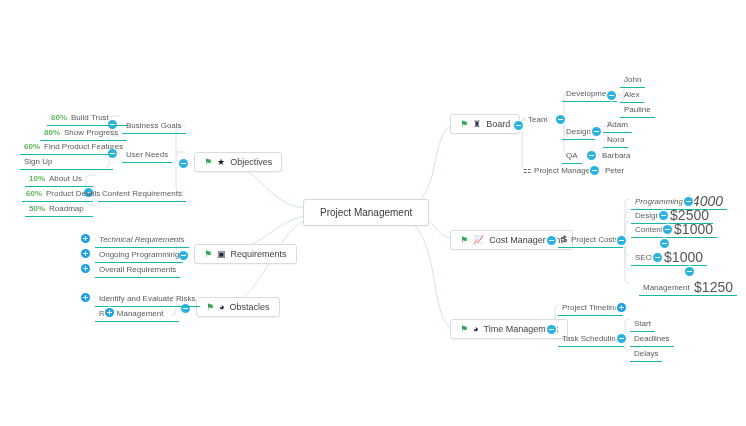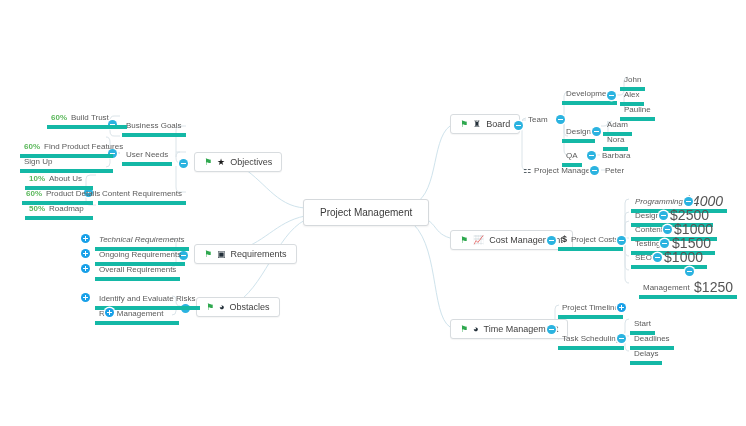--- a/index.html
+++ b/index.html
@@ -8,21 +8,21 @@
     font-family:"Liberation Sans","DejaVu Sans",sans-serif;
     color:#4a4a4a;-webkit-font-smoothing:antialiased;
   }
   #canvas{position:absolute;inset:0;}
   #links{position:absolute;left:0;top:0;width:746px;height:426px;pointer-events:none;}
 
   
   .leaf{
     position:absolute;white-space:nowrap;font-size:8px;line-height:11px;
     color:#5b5b5b;padding:2px 4px 2px 4px;
-    border-bottom:4px solid #14b8a6;
+    border-bottom:1px solid #14b8a6;
   }
   .leaf.noline{border-bottom:none;}
   .leaf.r{text-align:left;}
 
   
   .topic{
     position:absolute;display:flex;align-items:center;gap:5px;
     background:#ffffff;border:1px solid #d8dcdf;border-radius:3px;
     padding:4px 9px;font-size:9px;color:#3f3f3f;white-space:nowrap;
     box-shadow:0 1px 1px rgba(0,0,0,.04);
@@ -144,20 +144,23 @@
   <div class="leaf" style="left:122px;top:118px;">
     <span>Business Goals</span>
   </div>
   <div class="tg" style="left:108px;top:120px;">
       <i class="h"></i>
     </div>
 
   <div class="leaf r" style="left:47px;top:110px;width:72px;">
     <span class="pct">60%</span><span>Build Trust</span>
   </div>
+  <div class="leaf r" style="left:40px;top:125px;width:79px;">
+    <span class="pct">80%</span><span>Show Progress</span>
+  </div>
 
   <div class="leaf" style="left:122px;top:147px;">
     <span>User Needs</span>
   </div>
   <div class="tg" style="left:108px;top:149px;">
       <i class="h"></i>
     </div>
 
   <div class="leaf r" style="left:20px;top:139px;width:85px;">
     <span class="pct">60%</span><span>Find Product Features</span>
@@ -194,21 +197,21 @@
 
   <div class="leaf" style="left:95px;top:232px;font-style:italic;">
     <span>Technical Requirements</span>
   </div>
   <div class="tg plus" style="left:81px;top:234px;">
       <i class="h"></i>
       <i class="v"></i>
     </div>
 
   <div class="leaf" style="left:95px;top:247px;">
-    <span>Ongoing Requirements</span>
+    <span>Ongoing Programming</span>
   </div>
   <div class="tg plus" style="left:81px;top:249px;">
       <i class="h"></i>
       <i class="v"></i>
     </div>
 
   <div class="leaf" style="left:95px;top:262px;">
     <span>Overall Requirements</span>
   </div>
   <div class="tg plus" style="left:81px;top:264px;">
@@ -341,24 +344,20 @@
     </div>
 
   <div class="leaf" style="left:631px;top:222px;width:78px;">
     <span>Content</span>
     <span class="money" style="float:right;">$1000</span>
   </div>
   <div class="tg" style="left:663px;top:225px;">
       <i class="h"></i>
     </div>
 
-  <div class="leaf" style="left:631px;top:236px;width:76px;">
-    <span>Testing</span>
-    <span class="money" style="float:right;">$1500</span>
-  </div>
   <div class="tg" style="left:660px;top:239px;">
       <i class="h"></i>
     </div>
 
   <div class="leaf" style="left:631px;top:250px;width:68px;">
     <span>SEO</span>
     <span class="money" style="float:right;">$1000</span>
   </div>
   <div class="tg" style="left:653px;top:253px;">
       <i class="h"></i>

